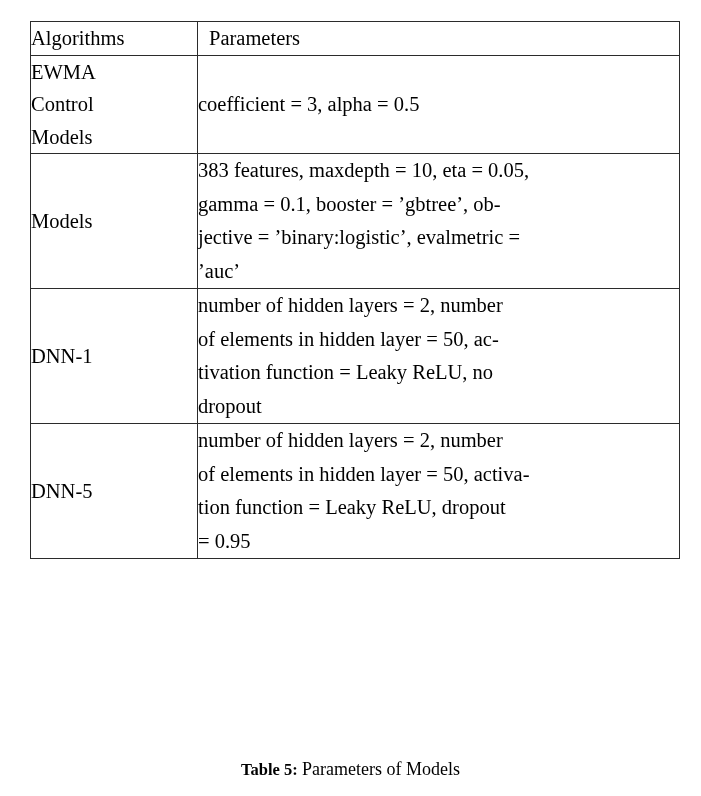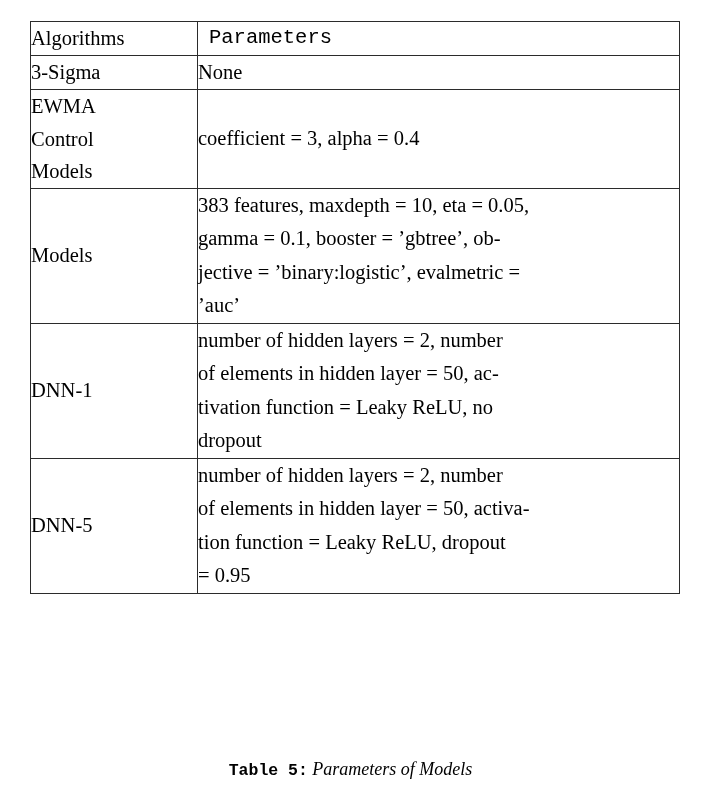--- a/index.html
+++ b/index.html
@@ -70,39 +70,37 @@
 
   .header-cell {
     padding: 3px 0 3px 11px;
     font-size: 20.5px;
     line-height: 32.5px;
     text-align: left;
     font-weight: normal;
   }
   .header-cell.param {
     padding-left: 11px;
-    font-family: Liberation Mono, monospace;
   }
 
   .caption {
     position: absolute;
     left: 0;
     top: 758px;
     width: 701px;
     text-align: center;
     font-size: 17.5px;
     line-height: 22px;
   }
   .caption .cap-label {
     font-weight: bold;
-    font-family: Liberation Mono, monospace;
+    font-family: Liberation Serif, serif;
     font-size: 16.5px;
   }
   .caption .cap-title {
-    font-style: italic;
     font-family: "Liberation Serif", "DejaVu Serif", serif;
     font-size: 18px;
   }
 </style>
 </head>
 <body>
 
 <div class="page">
 
   <div class="table-wrap">
@@ -112,28 +110,24 @@
         <col class="c-param">
       </colgroup>
       <thead>
         <tr>
           <th class="header-cell">Algorithms</th>
           <th class="header-cell param">Parameters</th>
         </tr>
       </thead>
       <tbody>
         <tr>
-          <td class="cell-algo">3-Sigma</td>
-          <td class="cell-param">None</td>
-        </tr>
-        <tr>
           <td class="cell-algo">EWMA
 Control
 Models</td>
-          <td class="cell-param">coefficient = 3, alpha = 0.4</td>
+          <td class="cell-param">coefficient = 3, alpha = 0.5</td>
         </tr>
         <tr>
           <td class="cell-algo">Models</td>
           <td class="cell-param">383 features, maxdepth = 10, eta = 0.05,
 gamma = 0.1, booster = ’gbtree’, ob-
 jective = ’binary:logistic’, evalmetric =
 ’auc’</td>
         </tr>
         <tr>
           <td class="cell-algo">DNN-1</td>

